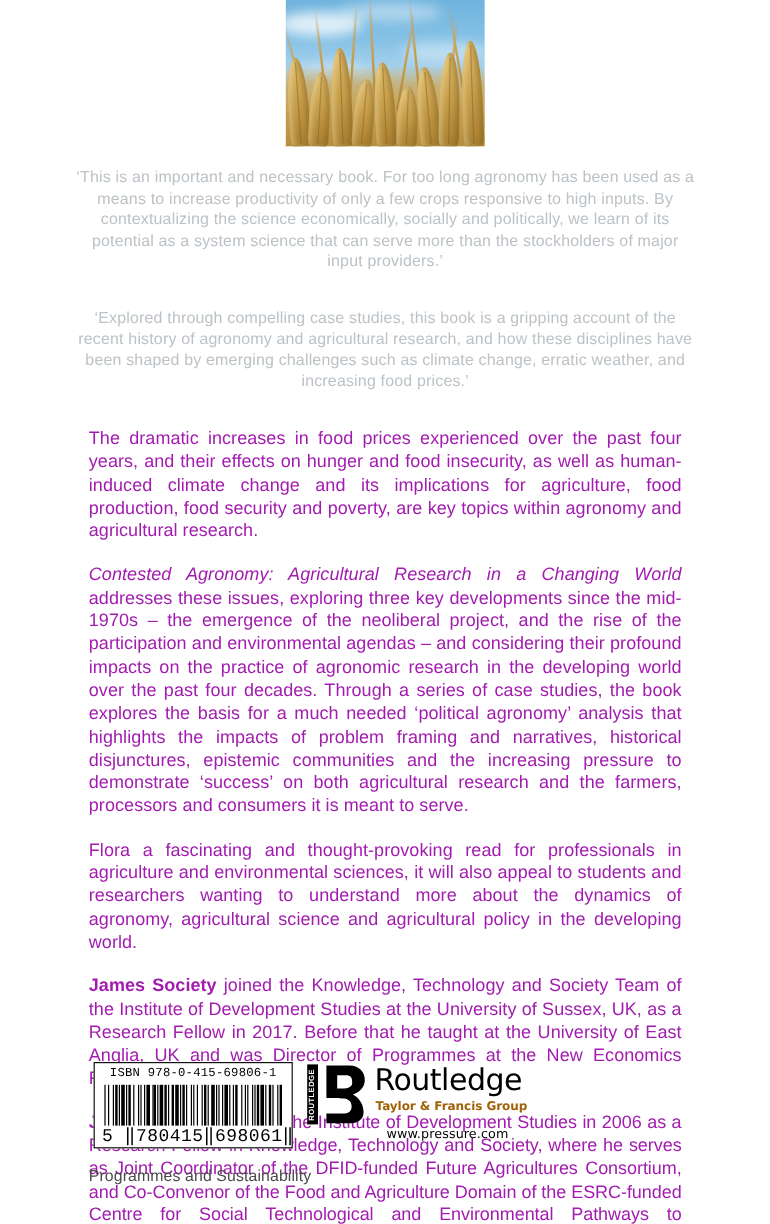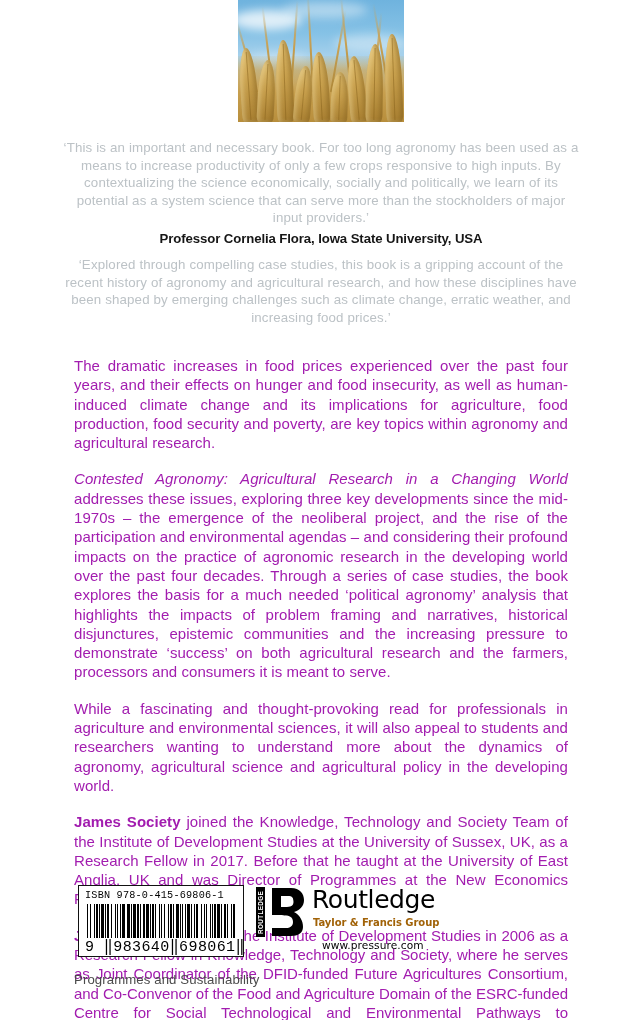--- a/index.html
+++ b/index.html
@@ -161,20 +161,21 @@
     height: 72px;
     border: 1.4px solid #111;
     background: #fff;
     box-sizing: border-box;
     padding: 4px 6px 3px 6px;
   }
   .isbn-text {
     font-family: "Liberation Mono", "DejaVu Sans Mono", monospace;
     font-size: 10.2px;
     letter-spacing: 0.2px;
+    text-align: center;
     color: #000;
     line-height: 12px;
     white-space: nowrap;
   }
   .bars {
     position: relative;
     height: 34px;
     margin: 2px 2px 0 2px;
     display: flex;
     align-items: stretch;
@@ -299,39 +300,38 @@
     <div class="ear" style="left:74px;  height:70px; transform:rotate(-3deg);"></div>
     <div class="ear" style="left:93px;  height:50px; transform:rotate(2deg); opacity:.92;"></div>
     <div class="ear" style="left:110px; height:66px; transform:rotate(-5deg);"></div>
     <div class="ear" style="left:128px; height:78px; transform:rotate(1deg);"></div>
     <div class="ear" style="left:147px; height:88px; transform:rotate(-2deg);"></div>
     <div class="blur-overlay"></div>
   </div>
 
   <div class="quote-block" id="quote-1">
     <div class="quote-text">‘This is an important and necessary book. For too long agronomy has been used as a means to increase productivity of only a few crops responsive to high inputs. By contextualizing the science economically, socially and politically, we learn of its potential as a system science that can serve more than the stockholders of major input providers.’</div>
-    <div class="quote-attrib">Professor Cornelia Flora, Iowa State University, USA</div>
   </div>
 
   <div class="quote-block" id="quote-2">
     <div class="quote-text">‘Explored through compelling case studies, this book is a gripping account of the recent history of agronomy and agricultural research, and how these disciplines have been shaped by emerging challenges such as climate change, erratic weather, and increasing food prices.’</div>
   </div>
 
   <div class="body-copy">
 
     <p class="para">
       <span>The dramatic increases in food prices experienced over the past four years, and their effects on hunger and food insecurity, as well as human-induced climate change and its implications for agriculture, food production, food security and poverty, are key topics within agronomy and agricultural research.</span>
     </p>
 
     <p class="para">
       <span class="title-italic">Contested Agronomy: Agricultural Research in a Changing World</span><span> addresses these issues, exploring three key developments since the mid-1970s – the emergence of the neoliberal project, and the rise of the participation and environmental agendas – and considering their profound impacts on the practice of agronomic research in the developing world over the past four decades. Through a series of case studies, the book explores the basis for a much needed ‘political agronomy’ analysis that highlights the impacts of problem framing and narratives, historical disjunctures, epistemic communities and the increasing pressure to demonstrate ‘success’ on both agricultural research and the farmers, processors and consumers it is meant to serve.</span>
     </p>
 
     <p class="para">
-      <span>While a fascinating and thought-provoking read for professionals in agriculture and environmental sciences, it will also appeal to students and researchers wanting to understand more about the dynamics of agronomy, agricultural science and agricultural policy in the developing world.</span>
+      <span>Flora a fascinating and thought-provoking read for professionals in agriculture and environmental sciences, it will also appeal to students and researchers wanting to understand more about the dynamics of agronomy, agricultural science and agricultural policy in the developing world.</span>
     </p>
 
     <p class="para">
       <span class="name-bold">James Society</span><span> joined the Knowledge, Technology and Society Team of the Institute of Development Studies at the University of Sussex, UK, as a Research Fellow in 2017. Before that he taught at the University of East Anglia, UK and was Director of Programmes at the New Economics Foundation.</span>
     </p>
 
     <p class="para tight">
       <span class="name-bold">John Thompson</span><span> joined the Institute of Development Studies in 2006 as a Research Fellow in Knowledge, Technology and Society, where he serves as Joint Coordinator of the DFID-funded Future Agricultures Consortium, and Co-Convenor of the Food and Agriculture Domain of the ESRC-funded Centre for Social Technological and Environmental Pathways to Sustainability (STEPS) Centre.</span>
     </p>
   </div>
@@ -435,21 +435,21 @@
           <span style="width:2px;background:transparent;"></span>
           <span style="width:2px;background:#000;"></span>
           <span style="width:1px;background:transparent;"></span>
           <span style="width:1px;background:#000;"></span>
           <span style="width:3px;background:transparent;"></span>
           <span style="width:1px;background:#000;"></span>
           <span style="width:1px;background:transparent;"></span>
           <span style="width:2px;background:#000;"></span>
           <span style="width:1px;background:transparent;"></span>
         </div>
-      <div class="ean-digits">9 ‖983640‖698061‖</div>
+      <div class="ean-digits">5 ‖780415‖698061‖</div>
     </div>
 
     <div class="publisher">
       <div class="rl-vertical">ROUTLEDGE</div>
 
       <div class="rl-mark">
         <svg viewBox="0 0 36 50" width="36" height="50" aria-hidden="true">
           <path fill="#000" d="M3 1 L22 1 C31 1 35 7 35 13 C35 19 31 23 25 25
                                C31 28 34 34 34 40 C34 46 29 49 22 49 L3 49
                                L3 41 L17 41 C21 41 24 39 24 35 C24 30 20 28 14 28

